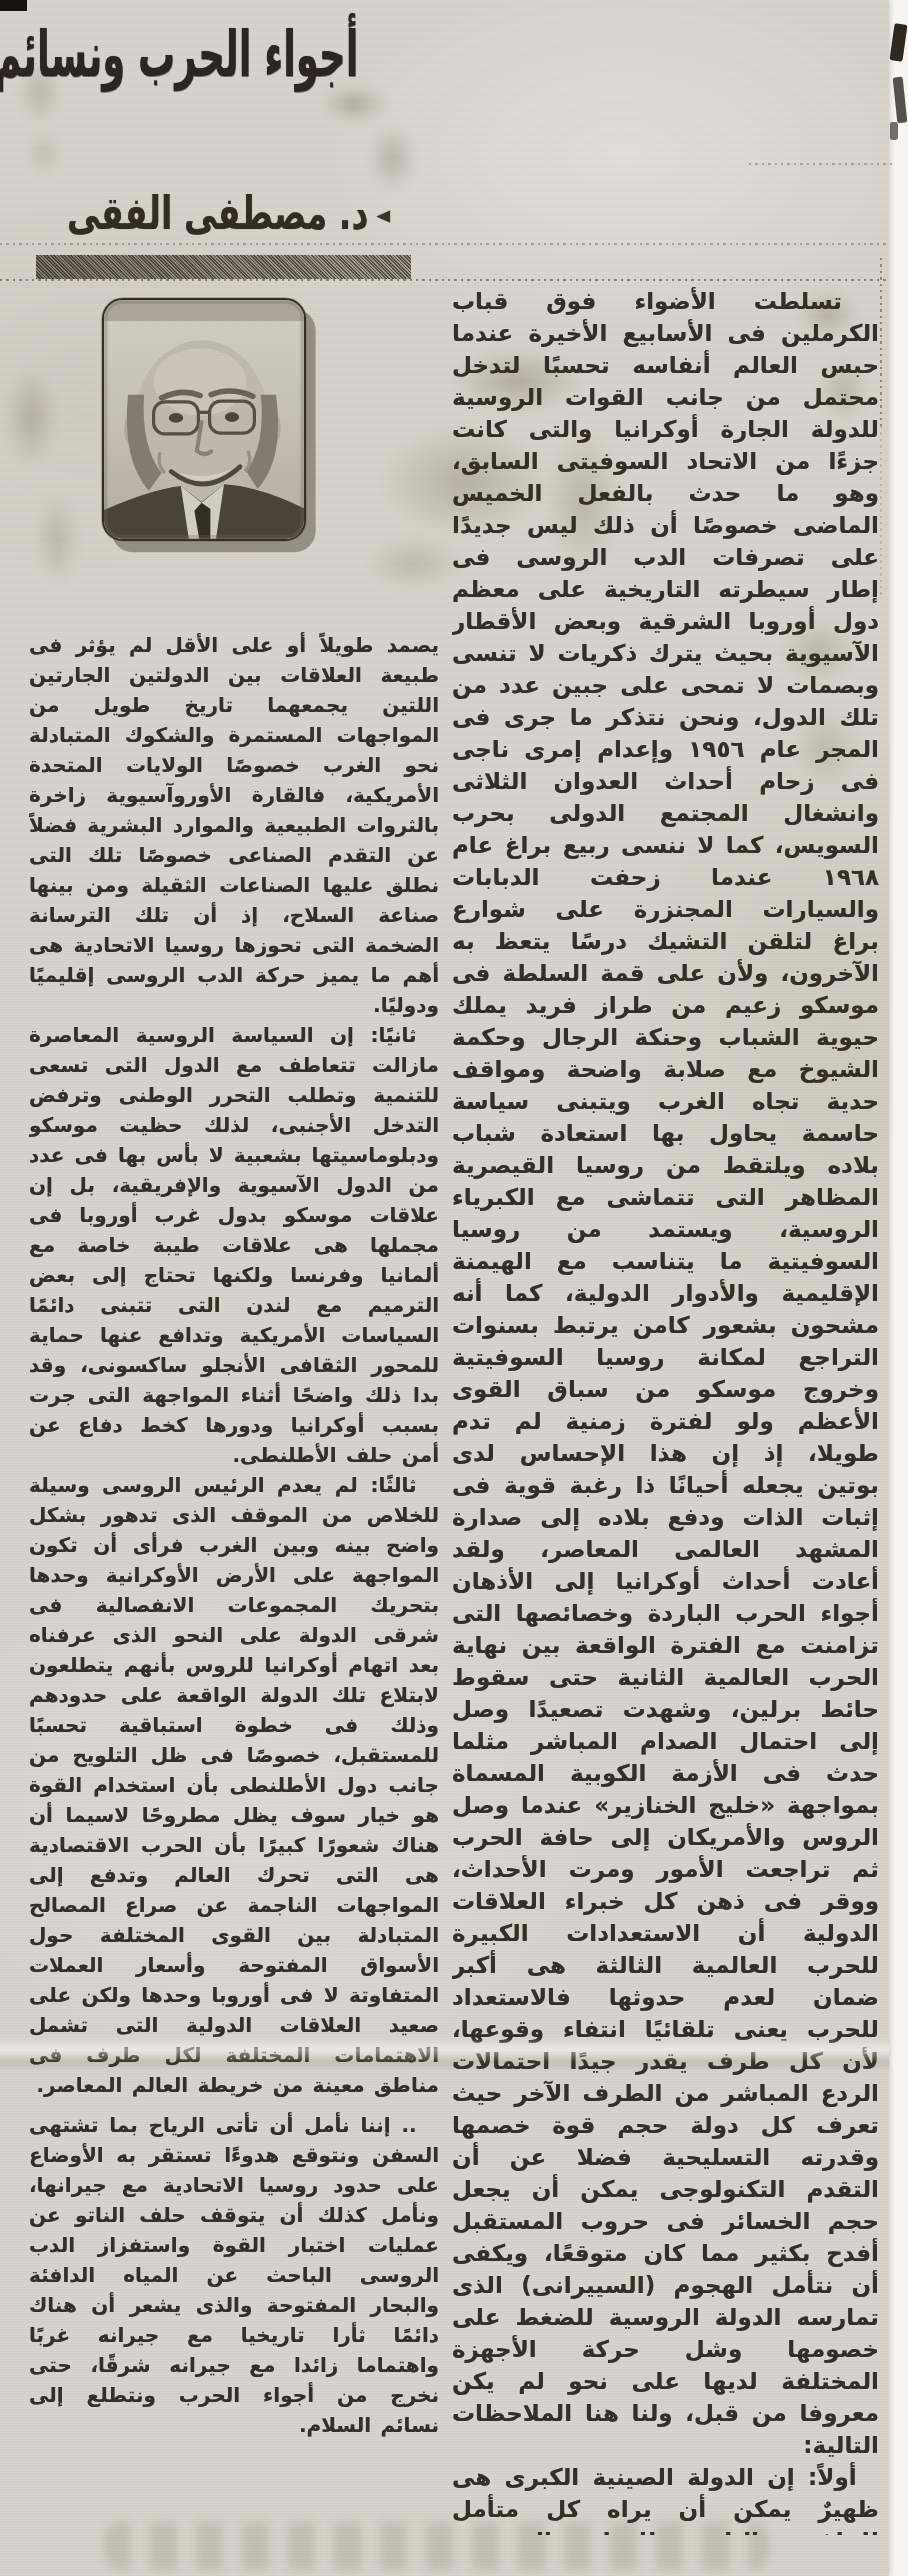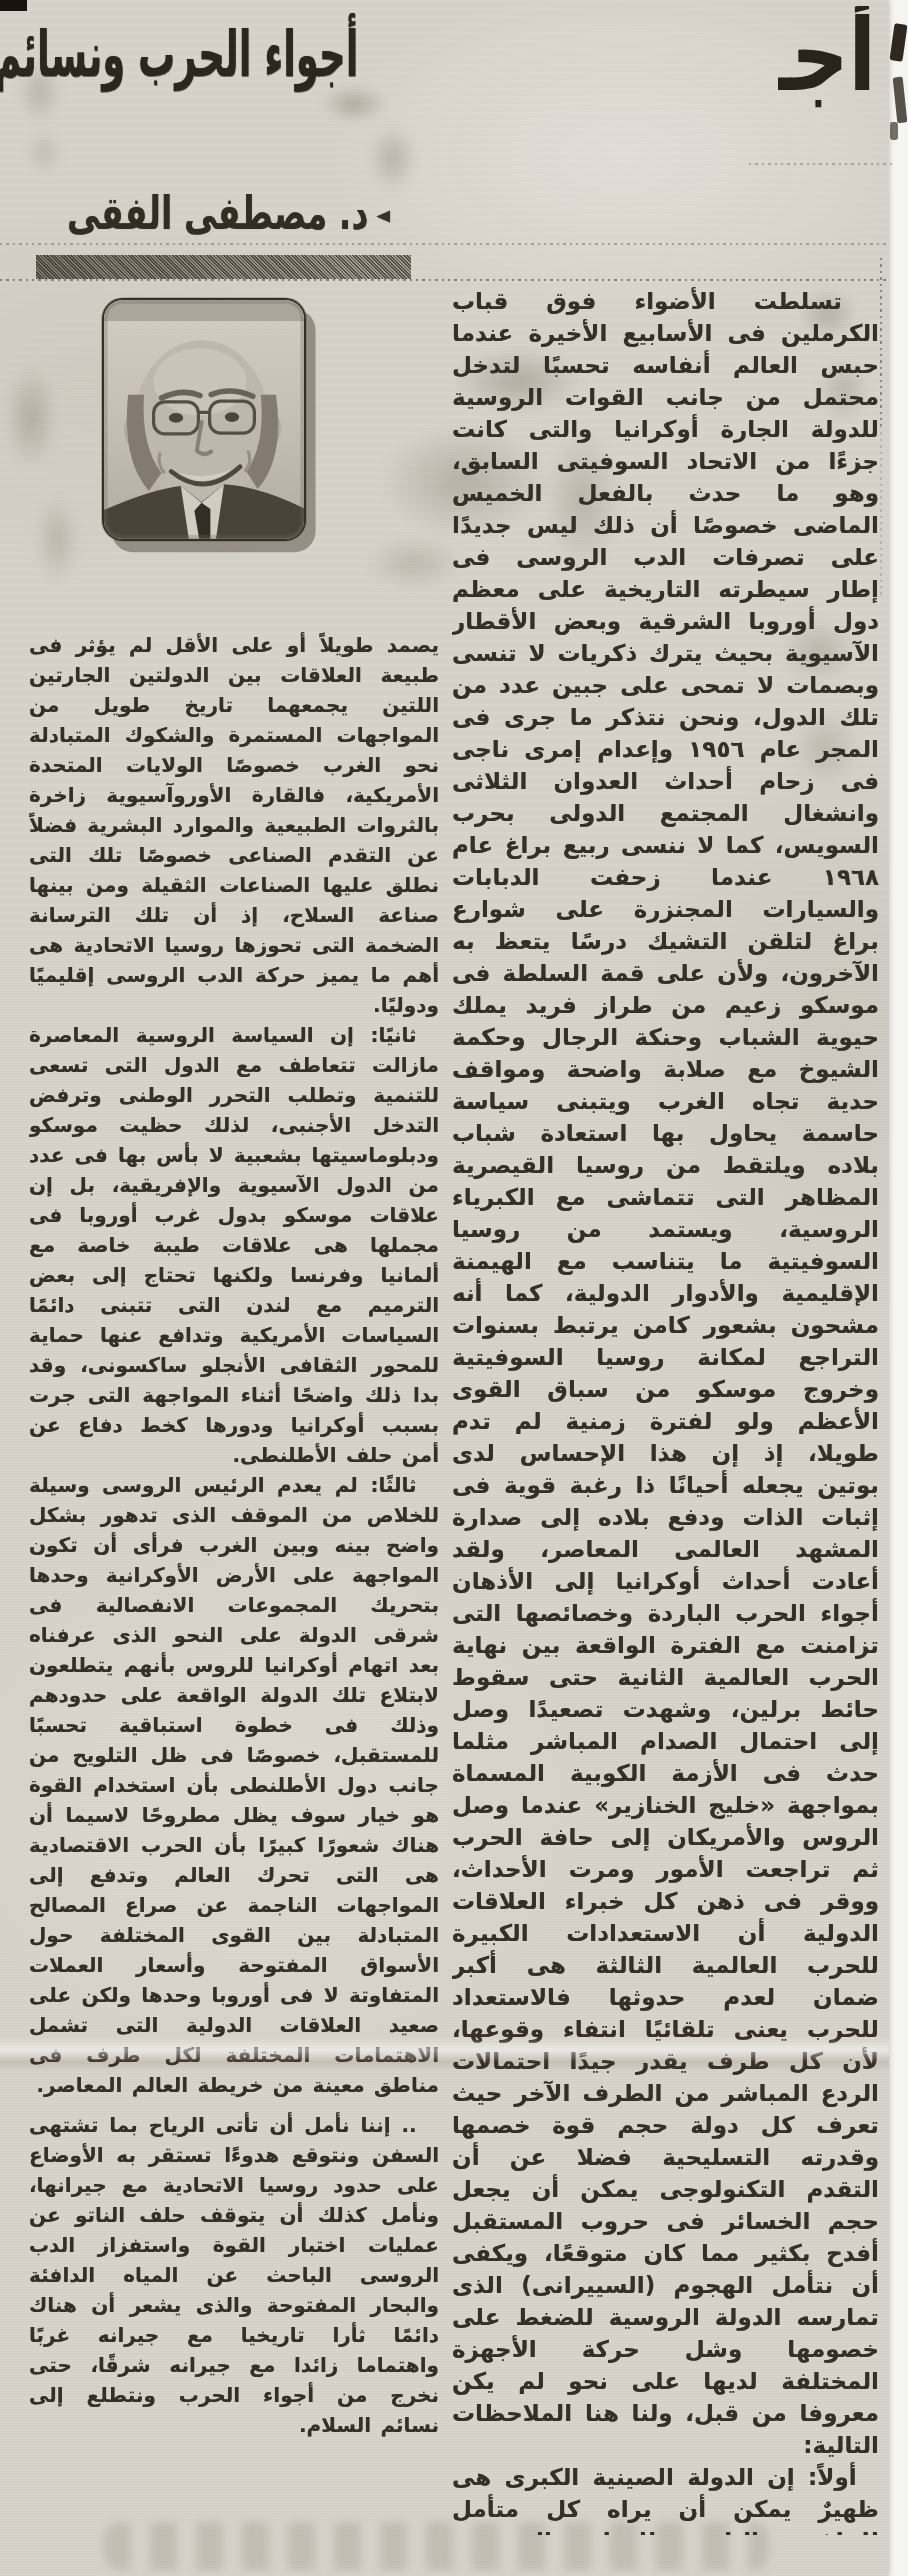--- a/index.html
+++ b/index.html
@@ -115,23 +115,20 @@
   <div class="ghost gh-g"></div>
   <div class="ghost gh-a"></div>
   <div class="ghost gh-b"></div>
   <div class="ghost gh-c"></div>
   <div class="ghost gh-d"></div>
   <div class="ghost gh-e"></div>
   <div class="ghost gh-f"></div>
 
   <div class="headline" dir="rtl">أجواء الحرب ونسائم السلام!</div>
 
-  <div class="fragment">
-    <span>أجـ</span>
-  </div>
 
   <div class="byline" dir="rtl">
     <span class="marker">◄</span><span class="name">د. مصطفى الفقى</span>
   </div>
 
   <div class="dotrule rule-c"></div>
   <div class="dotrule rule-a"></div>
   <div class="dotrule rule-b"></div>
   <div class="halftone-bar"></div>
   <div class="vrule vr1"></div>

